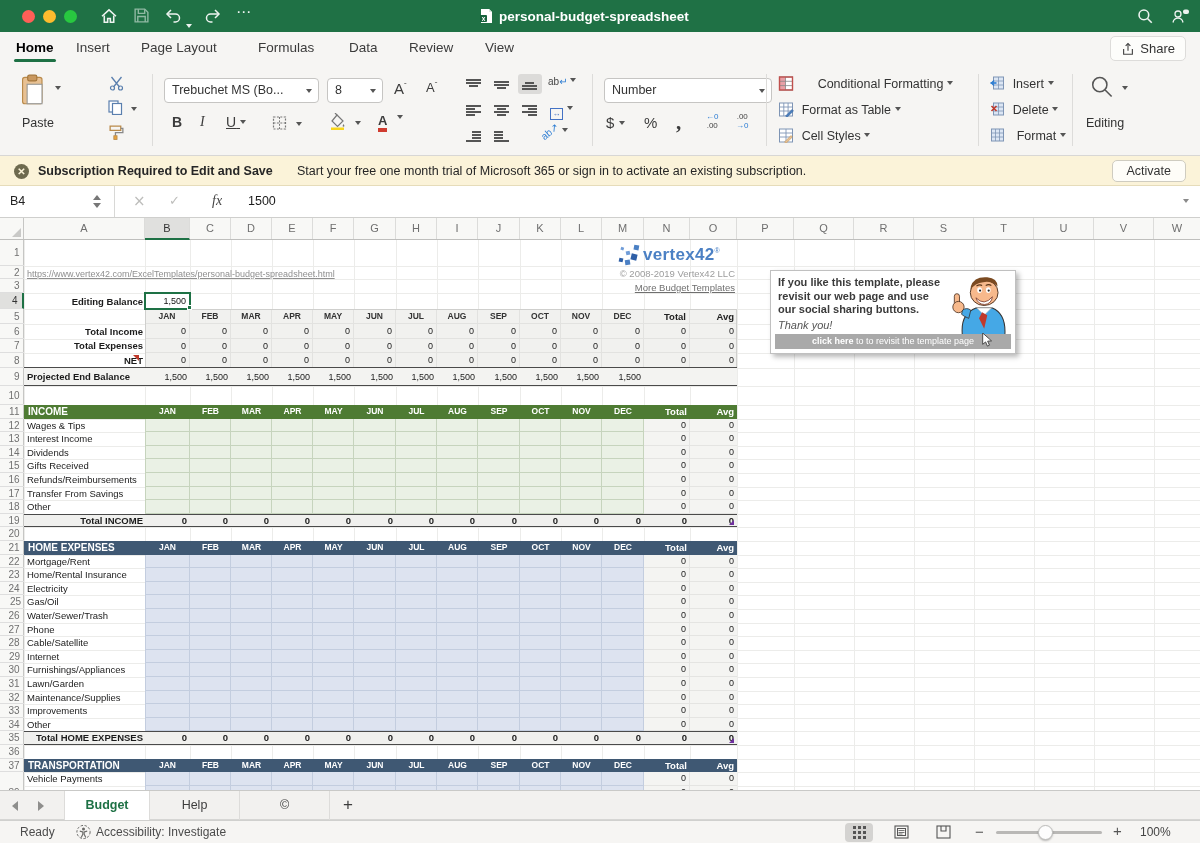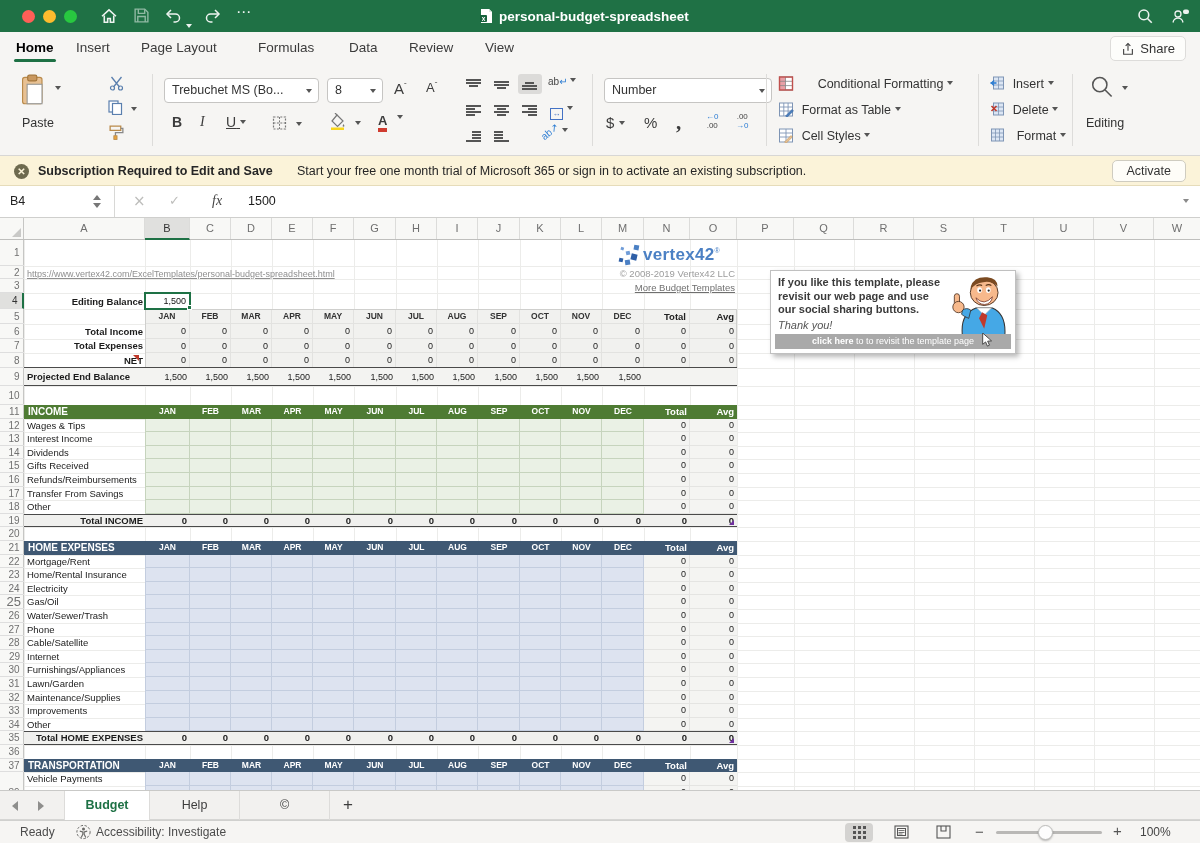--- a/index.html
+++ b/index.html
@@ -960,21 +960,21 @@
         <div class="abs" style="left: 0px; top: 219.4px; width: 24px; height: 13.6px; line-height: 13.6px; font-size: 10px; color: rgb(112, 112, 112); text-align: right; padding-right: 4.5px; border-bottom: 1px solid rgb(222, 222, 222);">15</div>
         <div class="abs" style="left: 0px; top: 233px; width: 24px; height: 13.6px; line-height: 13.6px; font-size: 10px; color: rgb(112, 112, 112); text-align: right; padding-right: 4.5px; border-bottom: 1px solid rgb(222, 222, 222);">16</div>
         <div class="abs" style="left: 0px; top: 246.6px; width: 24px; height: 13.6px; line-height: 13.6px; font-size: 10px; color: rgb(112, 112, 112); text-align: right; padding-right: 4.5px; border-bottom: 1px solid rgb(222, 222, 222);">17</div>
         <div class="abs" style="left: 0px; top: 260.2px; width: 24px; height: 13.6px; line-height: 13.6px; font-size: 10px; color: rgb(112, 112, 112); text-align: right; padding-right: 4.5px; border-bottom: 1px solid rgb(222, 222, 222);">18</div>
         <div class="abs" style="left: 0px; top: 273.8px; width: 24px; height: 13.6px; line-height: 13.6px; font-size: 10px; color: rgb(112, 112, 112); text-align: right; padding-right: 4.5px; border-bottom: 1px solid rgb(222, 222, 222);">19</div>
         <div class="abs" style="left: 0px; top: 287.4px; width: 24px; height: 13.6px; line-height: 13.6px; font-size: 10px; color: rgb(112, 112, 112); text-align: right; padding-right: 4.5px; border-bottom: 1px solid rgb(222, 222, 222);">20</div>
         <div class="abs" style="left: 0px; top: 301px; width: 24px; height: 13.6px; line-height: 13.6px; font-size: 10px; color: rgb(112, 112, 112); text-align: right; padding-right: 4.5px; border-bottom: 1px solid rgb(222, 222, 222);">21</div>
         <div class="abs" style="left: 0px; top: 314.6px; width: 24px; height: 13.6px; line-height: 13.6px; font-size: 10px; color: rgb(112, 112, 112); text-align: right; padding-right: 4.5px; border-bottom: 1px solid rgb(222, 222, 222);">22</div>
         <div class="abs" style="left: 0px; top: 328.2px; width: 24px; height: 13.6px; line-height: 13.6px; font-size: 10px; color: rgb(112, 112, 112); text-align: right; padding-right: 4.5px; border-bottom: 1px solid rgb(222, 222, 222);">23</div>
         <div class="abs" style="left: 0px; top: 341.8px; width: 24px; height: 13.6px; line-height: 13.6px; font-size: 10px; color: rgb(112, 112, 112); text-align: right; padding-right: 4.5px; border-bottom: 1px solid rgb(222, 222, 222);">24</div>
-        <div class="abs" style="left: 0px; top: 355.4px; width: 24px; height: 13.6px; line-height: 13.6px; font-size: 13px; color: rgb(112, 112, 112); text-align: right; padding-right: 3px; border-bottom: 1px solid rgb(222, 222, 222);">25</div>
+        <div class="abs" style="left: 0px; top: 355.4px; width: 24px; height: 13.6px; line-height: 13.6px; font-size: 10px; color: rgb(112, 112, 112); text-align: right; padding-right: 3px; border-bottom: 1px solid rgb(222, 222, 222);">25</div>
         <div class="abs" style="left: 0px; top: 369px; width: 24px; height: 13.6px; line-height: 13.6px; font-size: 10px; color: rgb(112, 112, 112); text-align: right; padding-right: 4.5px; border-bottom: 1px solid rgb(222, 222, 222);">26</div>
         <div class="abs" style="left: 0px; top: 382.6px; width: 24px; height: 13.6px; line-height: 13.6px; font-size: 10px; color: rgb(112, 112, 112); text-align: right; padding-right: 4.5px; border-bottom: 1px solid rgb(222, 222, 222);">27</div>
         <div class="abs" style="left: 0px; top: 396.2px; width: 24px; height: 13.6px; line-height: 13.6px; font-size: 10px; color: rgb(112, 112, 112); text-align: right; padding-right: 4.5px; border-bottom: 1px solid rgb(222, 222, 222);">28</div>
         <div class="abs" style="left: 0px; top: 409.8px; width: 24px; height: 13.6px; line-height: 13.6px; font-size: 10px; color: rgb(112, 112, 112); text-align: right; padding-right: 4px; border-bottom: 1px solid rgb(222, 222, 222);">29</div>
         <div class="abs" style="left: 0px; top: 423.4px; width: 24px; height: 13.6px; line-height: 13.6px; font-size: 10px; color: rgb(112, 112, 112); text-align: right; padding-right: 4.5px; border-bottom: 1px solid rgb(222, 222, 222);">30</div>
         <div class="abs" style="left: 0px; top: 437px; width: 24px; height: 13.6px; line-height: 13.6px; font-size: 10px; color: rgb(112, 112, 112); text-align: right; padding-right: 4.5px; border-bottom: 1px solid rgb(222, 222, 222);">31</div>
         <div class="abs" style="left: 0px; top: 450.6px; width: 24px; height: 13.6px; line-height: 13.6px; font-size: 10px; color: rgb(112, 112, 112); text-align: right; padding-right: 4.5px; border-bottom: 1px solid rgb(222, 222, 222);">32</div>
         <div class="abs" style="left: 0px; top: 464.2px; width: 24px; height: 13.6px; line-height: 13.6px; font-size: 10px; color: rgb(112, 112, 112); text-align: right; padding-right: 4.5px; border-bottom: 1px solid rgb(222, 222, 222);">33</div>
         <div class="abs" style="left: 0px; top: 477.8px; width: 24px; height: 13.6px; line-height: 13.6px; font-size: 10px; color: rgb(112, 112, 112); text-align: right; padding-right: 4.5px; border-bottom: 1px solid rgb(222, 222, 222);">34</div>
         <div class="abs" style="left: 0px; top: 491.4px; width: 24px; height: 13.6px; line-height: 13.6px; font-size: 10px; color: rgb(112, 112, 112); text-align: right; padding-right: 4.5px; border-bottom: 1px solid rgb(222, 222, 222);">35</div>

